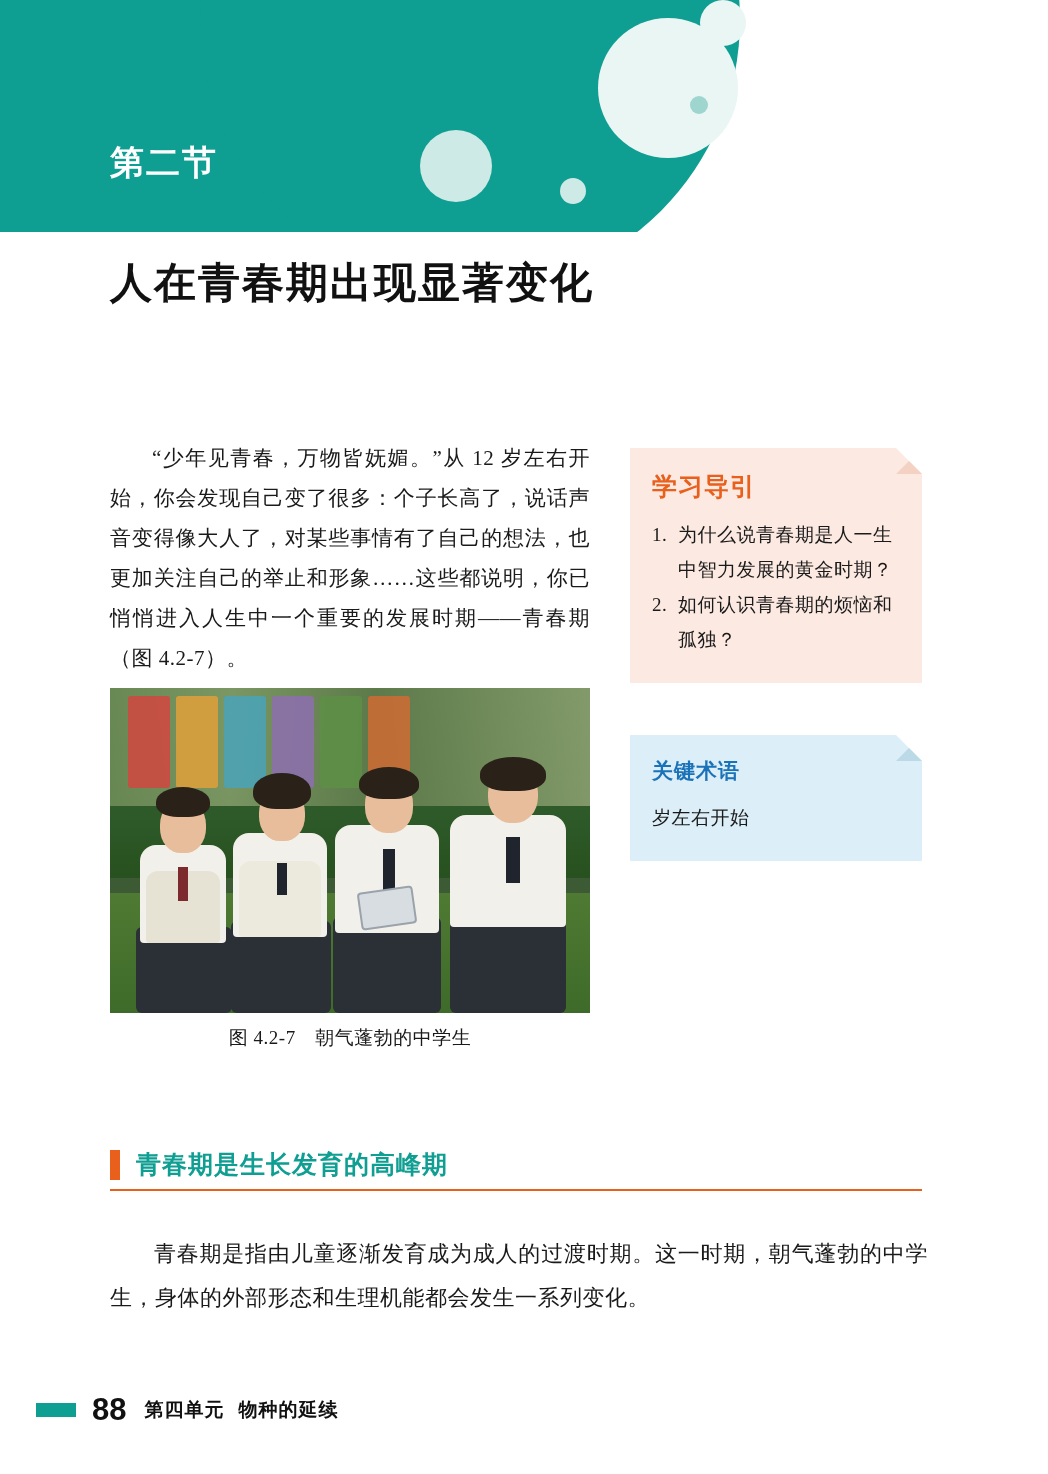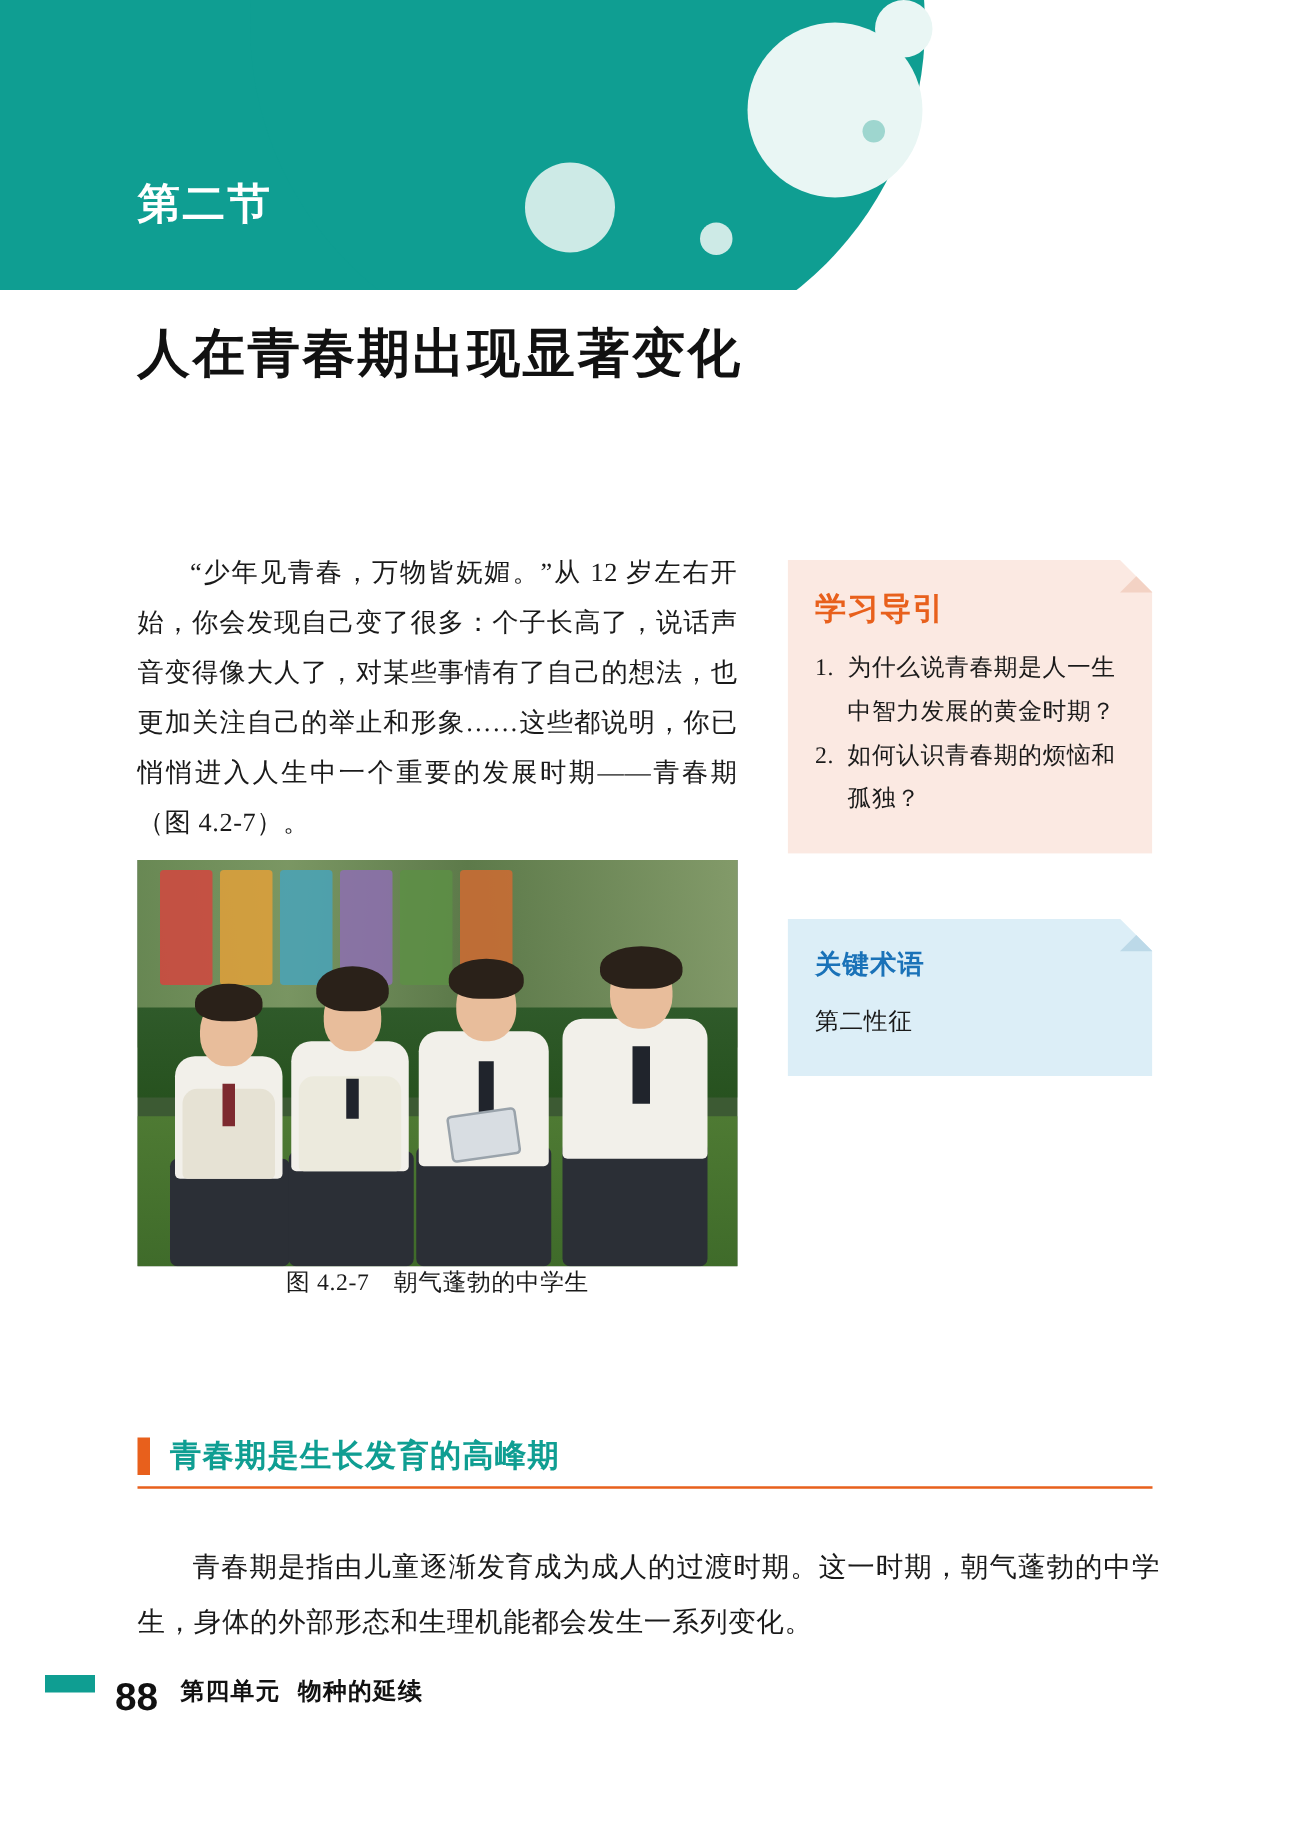--- a/index.html
+++ b/index.html
@@ -186,20 +186,21 @@
   .tablet {
     position: absolute;
     width: 52px; height: 34px;
     background: #d8dde2;
     border: 2px solid #9aa3ab;
     border-radius: 4px;
     transform: rotate(-8deg);
   }
 
   .fig-caption {
+    margin-top: 12px;
     text-align: center;
     font-size: 19px;
     color: #1a1a1a;
     letter-spacing: .5px;
   }
 
   
   .side-guide {
     position: absolute;
     top: 448px;
@@ -317,23 +318,23 @@
     color: #1a1a1a;
     text-align: justify;
     text-indent: 2em;
     letter-spacing: .5px;
   }
 
   
   .footer {
     position: absolute;
     left: 36px;
-    top: 1340px;
+    top: 1392px;
     display: flex;
-    align-items: flex-start;
+    align-items: center;
   }
   .foot-bar {
     width: 40px;
     height: 14px;
     background: #0f9e92;
     margin-right: 16px;
   }
   .foot-page {
     font-family: "Liberation Sans", "DejaVu Sans", sans-serif;
     font-weight: bold;
@@ -434,21 +435,21 @@
       <li>
         <span class="num">2.</span>
         <span>如何认识青春期的烦恼和孤独？</span>
       </li>
     </ul>
   </div>
 
   <div class="side-terms">
     <div class="corner"></div>
     <div class="side-title-blue">关键术语</div>
-    <div class="term">第二性征</div>
+    <div class="term">岁左右开始</div>
   </div>
 
   <div class="sub-head-wrap">
     <div class="sub-head">
       <div class="sub-bar"></div>
       <div class="sub-text">青春期是生长发育的高峰期</div>
     </div>
     <div class="sub-rule"></div>
   </div>
 

